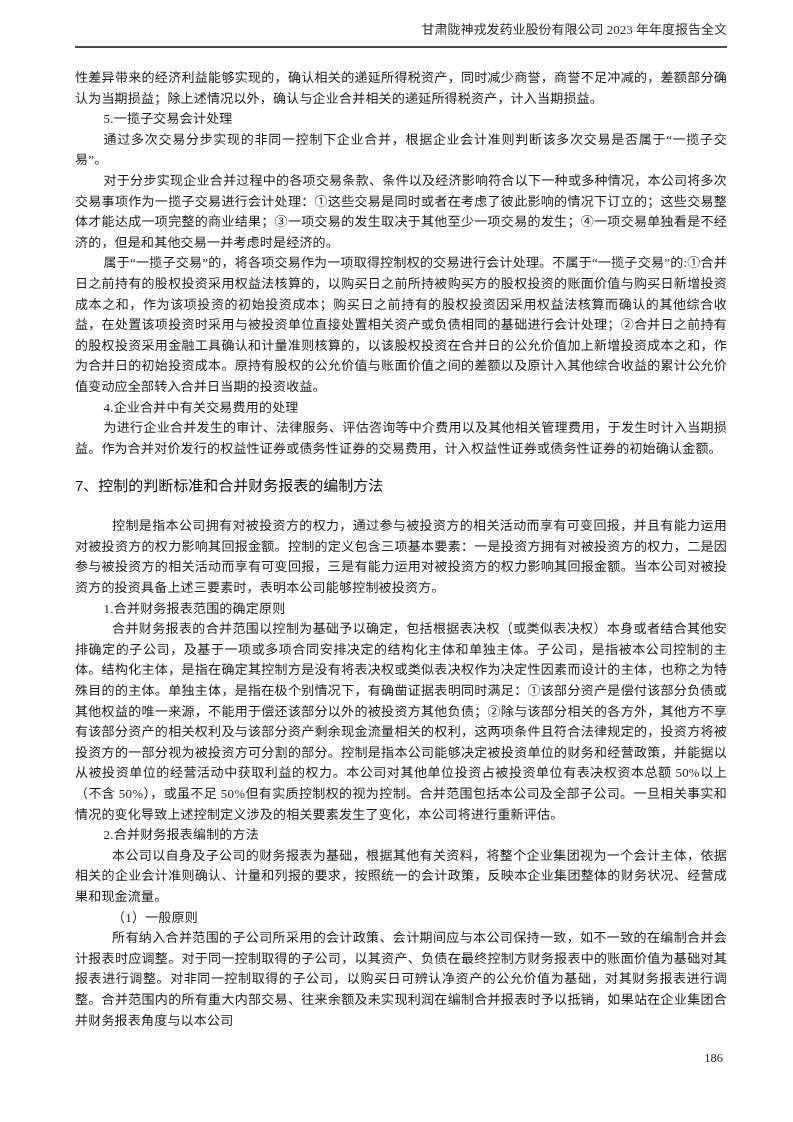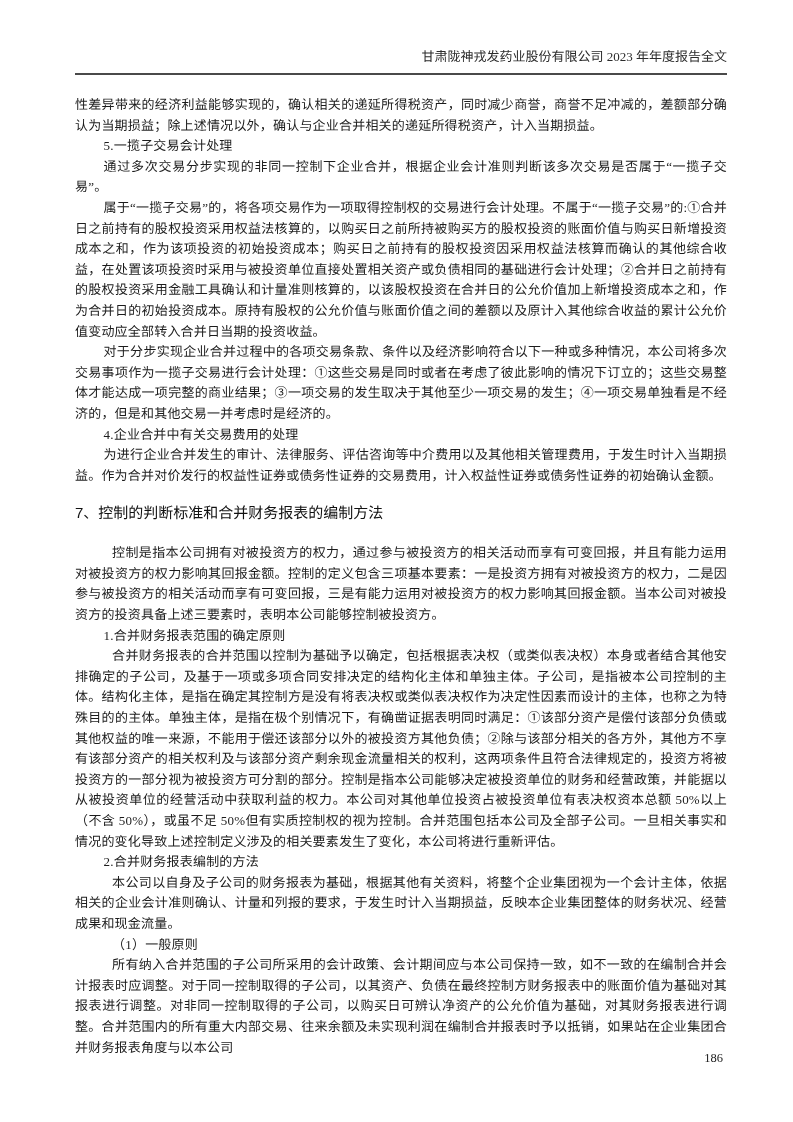--- a/index.html
+++ b/index.html
@@ -7,21 +7,21 @@
     padding: 0;
     background: #ffffff;
   }
   .page {
     position: relative;
     width: 793px;
     height: 1122px;
     margin: 0 auto;
     background: #ffffff;
     box-sizing: border-box;
-    padding: 49px 66px 0 75px;
+    padding: 22px 66px 0 75px;
     font-family: "Liberation Serif", "DejaVu Serif", serif;
     color: #1c1c1c;
     overflow: hidden;
   }
   .header-title {
     text-align: right;
     font-size: 13px;
     line-height: 16px;
     color: #2b2b2b;
     white-space: nowrap;
@@ -74,39 +74,39 @@
   </header>
 
   <main class="doc-body">
 
     <p class="para ind0">性差异带来的经济利益能够实现的，确认相关的递延所得税资产，同时减少商誉，商誉不足冲减的，差额部分确认为当期损益；除上述情况以外，确认与企业合并相关的递延所得税资产，计入当期损益。</p>
 
     <p class="para ind2">5.一揽子交易会计处理</p>
 
     <p class="para ind2">通过多次交易分步实现的非同一控制下企业合并，根据企业会计准则判断该多次交易是否属于“一揽子交易”。</p>
 
+    <p class="para ind2">对于分步实现企业合并过程中的各项交易条款、条件以及经济影响符合以下一种或多种情况，本公司将多次交易事项作为一揽子交易进行会计处理：①这些交易是同时或者在考虑了彼此影响的情况下订立的；这些交易整体才能达成一项完整的商业结果；③一项交易的发生取决于其他至少一项交易的发生；④一项交易单独看是不经济的，但是和其他交易一并考虑时是经济的。</p>
+
     <p class="para ind2">属于“一揽子交易”的，将各项交易作为一项取得控制权的交易进行会计处理。不属于“一揽子交易”的:①合并日之前持有的股权投资采用权益法核算的，以购买日之前所持被购买方的股权投资的账面价值与购买日新增投资成本之和，作为该项投资的初始投资成本；购买日之前持有的股权投资因采用权益法核算而确认的其他综合收益，在处置该项投资时采用与被投资单位直接处置相关资产或负债相同的基础进行会计处理；②合并日之前持有的股权投资采用金融工具确认和计量准则核算的，以该股权投资在合并日的公允价值加上新增投资成本之和，作为合并日的初始投资成本。原持有股权的公允价值与账面价值之间的差额以及原计入其他综合收益的累计公允价值变动应全部转入合并日当期的投资收益。</p>
-
-    <p class="para ind2">对于分步实现企业合并过程中的各项交易条款、条件以及经济影响符合以下一种或多种情况，本公司将多次交易事项作为一揽子交易进行会计处理：①这些交易是同时或者在考虑了彼此影响的情况下订立的；这些交易整体才能达成一项完整的商业结果；③一项交易的发生取决于其他至少一项交易的发生；④一项交易单独看是不经济的，但是和其他交易一并考虑时是经济的。</p>
 
     <p class="para ind2">4.企业合并中有关交易费用的处理</p>
 
     <p class="para ind2">为进行企业合并发生的审计、法律服务、评估咨询等中介费用以及其他相关管理费用，于发生时计入当期损益。作为合并对价发行的权益性证券或债务性证券的交易费用，计入权益性证券或债务性证券的初始确认金额。</p>
 
     <h2 class="section-heading">7、控制的判断标准和合并财务报表的编制方法</h2>
 
     <p class="para ind3">控制是指本公司拥有对被投资方的权力，通过参与被投资方的相关活动而享有可变回报，并且有能力运用对被投资方的权力影响其回报金额。控制的定义包含三项基本要素：一是投资方拥有对被投资方的权力，二是因参与被投资方的相关活动而享有可变回报，三是有能力运用对被投资方的权力影响其回报金额。当本公司对被投资方的投资具备上述三要素时，表明本公司能够控制被投资方。</p>
 
     <p class="para ind2">1.合并财务报表范围的确定原则</p>
 
     <p class="para ind3">合并财务报表的合并范围以控制为基础予以确定，包括根据表决权（或类似表决权）本身或者结合其他安排确定的子公司，及基于一项或多项合同安排决定的结构化主体和单独主体。子公司，是指被本公司控制的主体。结构化主体，是指在确定其控制方是没有将表决权或类似表决权作为决定性因素而设计的主体，也称之为特殊目的的主体。单独主体，是指在极个别情况下，有确凿证据表明同时满足：①该部分资产是偿付该部分负债或其他权益的唯一来源，不能用于偿还该部分以外的被投资方其他负债；②除与该部分相关的各方外，其他方不享有该部分资产的相关权利及与该部分资产剩余现金流量相关的权利，这两项条件且符合法律规定的，投资方将被投资方的一部分视为被投资方可分割的部分。控制是指本公司能够决定被投资单位的财务和经营政策，并能据以从被投资单位的经营活动中获取利益的权力。本公司对其他单位投资占被投资单位有表决权资本总额 50%以上（不含 50%），或虽不足 50%但有实质控制权的视为控制。合并范围包括本公司及全部子公司。一旦相关事实和情况的变化导致上述控制定义涉及的相关要素发生了变化，本公司将进行重新评估。</p>
 
     <p class="para ind2">2.合并财务报表编制的方法</p>
 
-    <p class="para ind3">本公司以自身及子公司的财务报表为基础，根据其他有关资料，将整个企业集团视为一个会计主体，依据相关的企业会计准则确认、计量和列报的要求，于发生时计入当期损益，反映本企业集团整体的财务状况、经营成果和现金流量。</p>
+    <p class="para ind3">本公司以自身及子公司的财务报表为基础，根据其他有关资料，将整个企业集团视为一个会计主体，依据相关的企业会计准则确认、计量和列报的要求，按照统一的会计政策，反映本企业集团整体的财务状况、经营成果和现金流量。</p>
 
     <p class="para ind3">（1）一般原则</p>
 
     <p class="para ind3">所有纳入合并范围的子公司所采用的会计政策、会计期间应与本公司保持一致，如不一致的在编制合并会计报表时应调整。对于同一控制取得的子公司，以其资产、负债在最终控制方财务报表中的账面价值为基础对其报表进行调整。对非同一控制取得的子公司，以购买日可辨认净资产的公允价值为基础，对其财务报表进行调整。合并范围内的所有重大内部交易、往来余额及未实现利润在编制合并报表时予以抵销，如果站在企业集团合并财务报表角度与以本公司</p>
 
   </main>
 
   <div class="page-number">186</div>
 
 </div>

